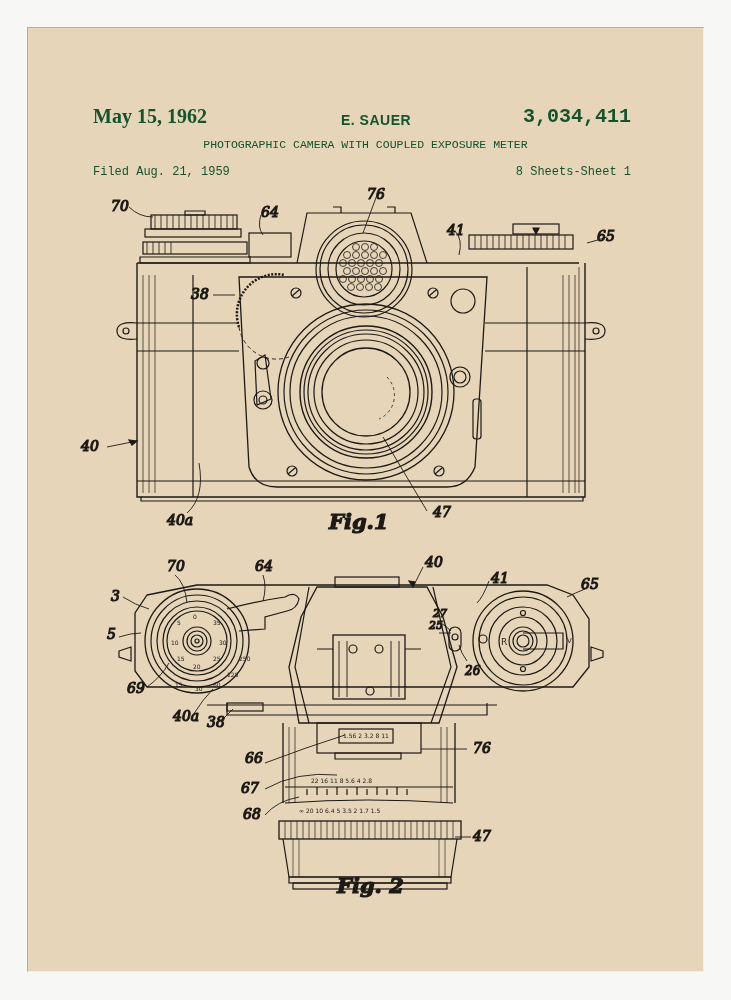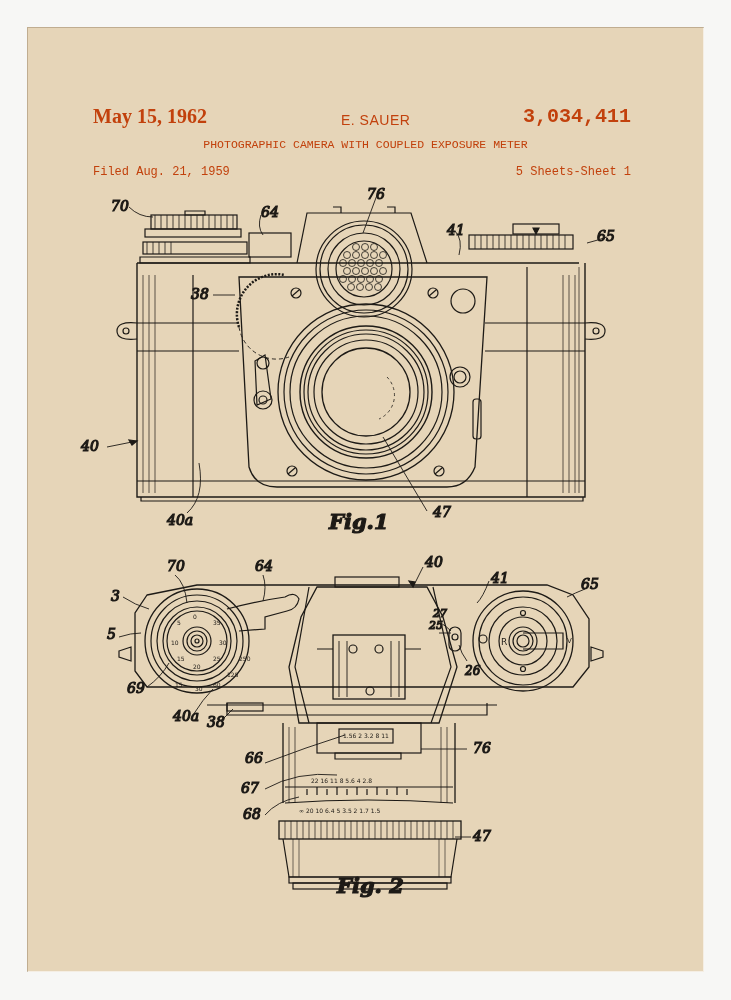--- a/index.html
+++ b/index.html
@@ -1,42 +1,42 @@
 <!DOCTYPE html>
 <html><head>
 <meta charset="utf-8">
 <style>
   html,body{margin:0;padding:0;}
   body{width:731px;height:1000px;background:#f6f6f4;position:relative;overflow:hidden;}
   .frame{position:absolute;left:0;top:0;width:731px;height:1000px;background:#f7f7f5;}
   .paper{position:absolute;left:27px;top:27px;width:677px;height:945px;background:#e6d5b8;
     box-shadow:inset 1px 1px 0 rgba(120,100,70,0.35), inset -1px -1px 0 rgba(255,255,255,0.6);}
-  .txt{position:absolute;color:#c2410c;white-space:nowrap;}
+  .txt{position:absolute;color:#14532d;white-space:nowrap;}
   .date{left:66px;top:78px;font-family:"Liberation Serif",serif;font-weight:bold;font-size:20px;}
-  .inventor{left:314px;top:85px;font-family:"Liberation Sans",sans-serif;font-weight:normal;font-size:14px;letter-spacing:0.5px;}
+  .inventor{left:314px;top:85px;font-family:"Liberation Sans",sans-serif;font-weight:bold;font-size:14px;letter-spacing:0.5px;}
   .patno{right:73px;top:78px;font-family:Liberation Mono, monospace;font-weight:bold;font-size:20px;}
   .title{left:0;width:677px;text-align:center;top:111px;font-family:"Liberation Mono",monospace;font-size:11.5px;}
   .filed{left:66px;top:138px;font-family:"Liberation Mono",monospace;font-size:12px;text-align:center;}
   .sheets{right:73px;top:138px;font-family:"Liberation Mono",monospace;font-size:12px;}
   svg.draw{position:absolute;left:0;top:0;}
   .ref{font-family:"DejaVu Serif",serif;font-style:italic;font-size:14px;fill:#1d1a16;}
   .fig{font-family:"DejaVu Serif",serif;font-style:italic;font-weight:bold;font-size:21px;fill:#1d1a16;}
   .tiny{font-family:"DejaVu Sans",sans-serif;font-size:6px;fill:#1d1a16;}
 </style>
 </head>
 <body>
 
 <div class="frame">
   <div class="paper">
     <div class="txt date">May 15, 1962</div>
     <div class="txt inventor">E. SAUER</div>
     <div class="txt patno">3,034,411</div>
     <div class="txt title">PHOTOGRAPHIC CAMERA WITH COUPLED EXPOSURE METER</div>
     <div class="txt filed">Filed Aug. 21, 1959</div>
-    <div class="txt sheets">5 Sheets-Sheet 1</div>
+    <div class="txt sheets">8 Sheets-Sheet 1</div>
 
     <svg class="draw" width="677" height="520" viewBox="0 0 677 520" fill="none" stroke="#1d1a16" stroke-width="1.2">
 
       <g>
         <rect x="124" y="188" width="86" height="14"></rect>
         <rect x="118" y="202" width="96" height="8"></rect>
         <rect x="116" y="215" width="104" height="12"></rect>
         <path d="M158 184 h20 v4 h-20z"></path>
         <g stroke-width="0.8">
           <path d="M128 188v14M134 188v14M140 188v14M146 188v14M152 188v14M158 188v14M164 188v14M170 188v14M176 188v14M182 188v14M188 188v14M194 188v14M200 188v14M206 188v14"></path>

